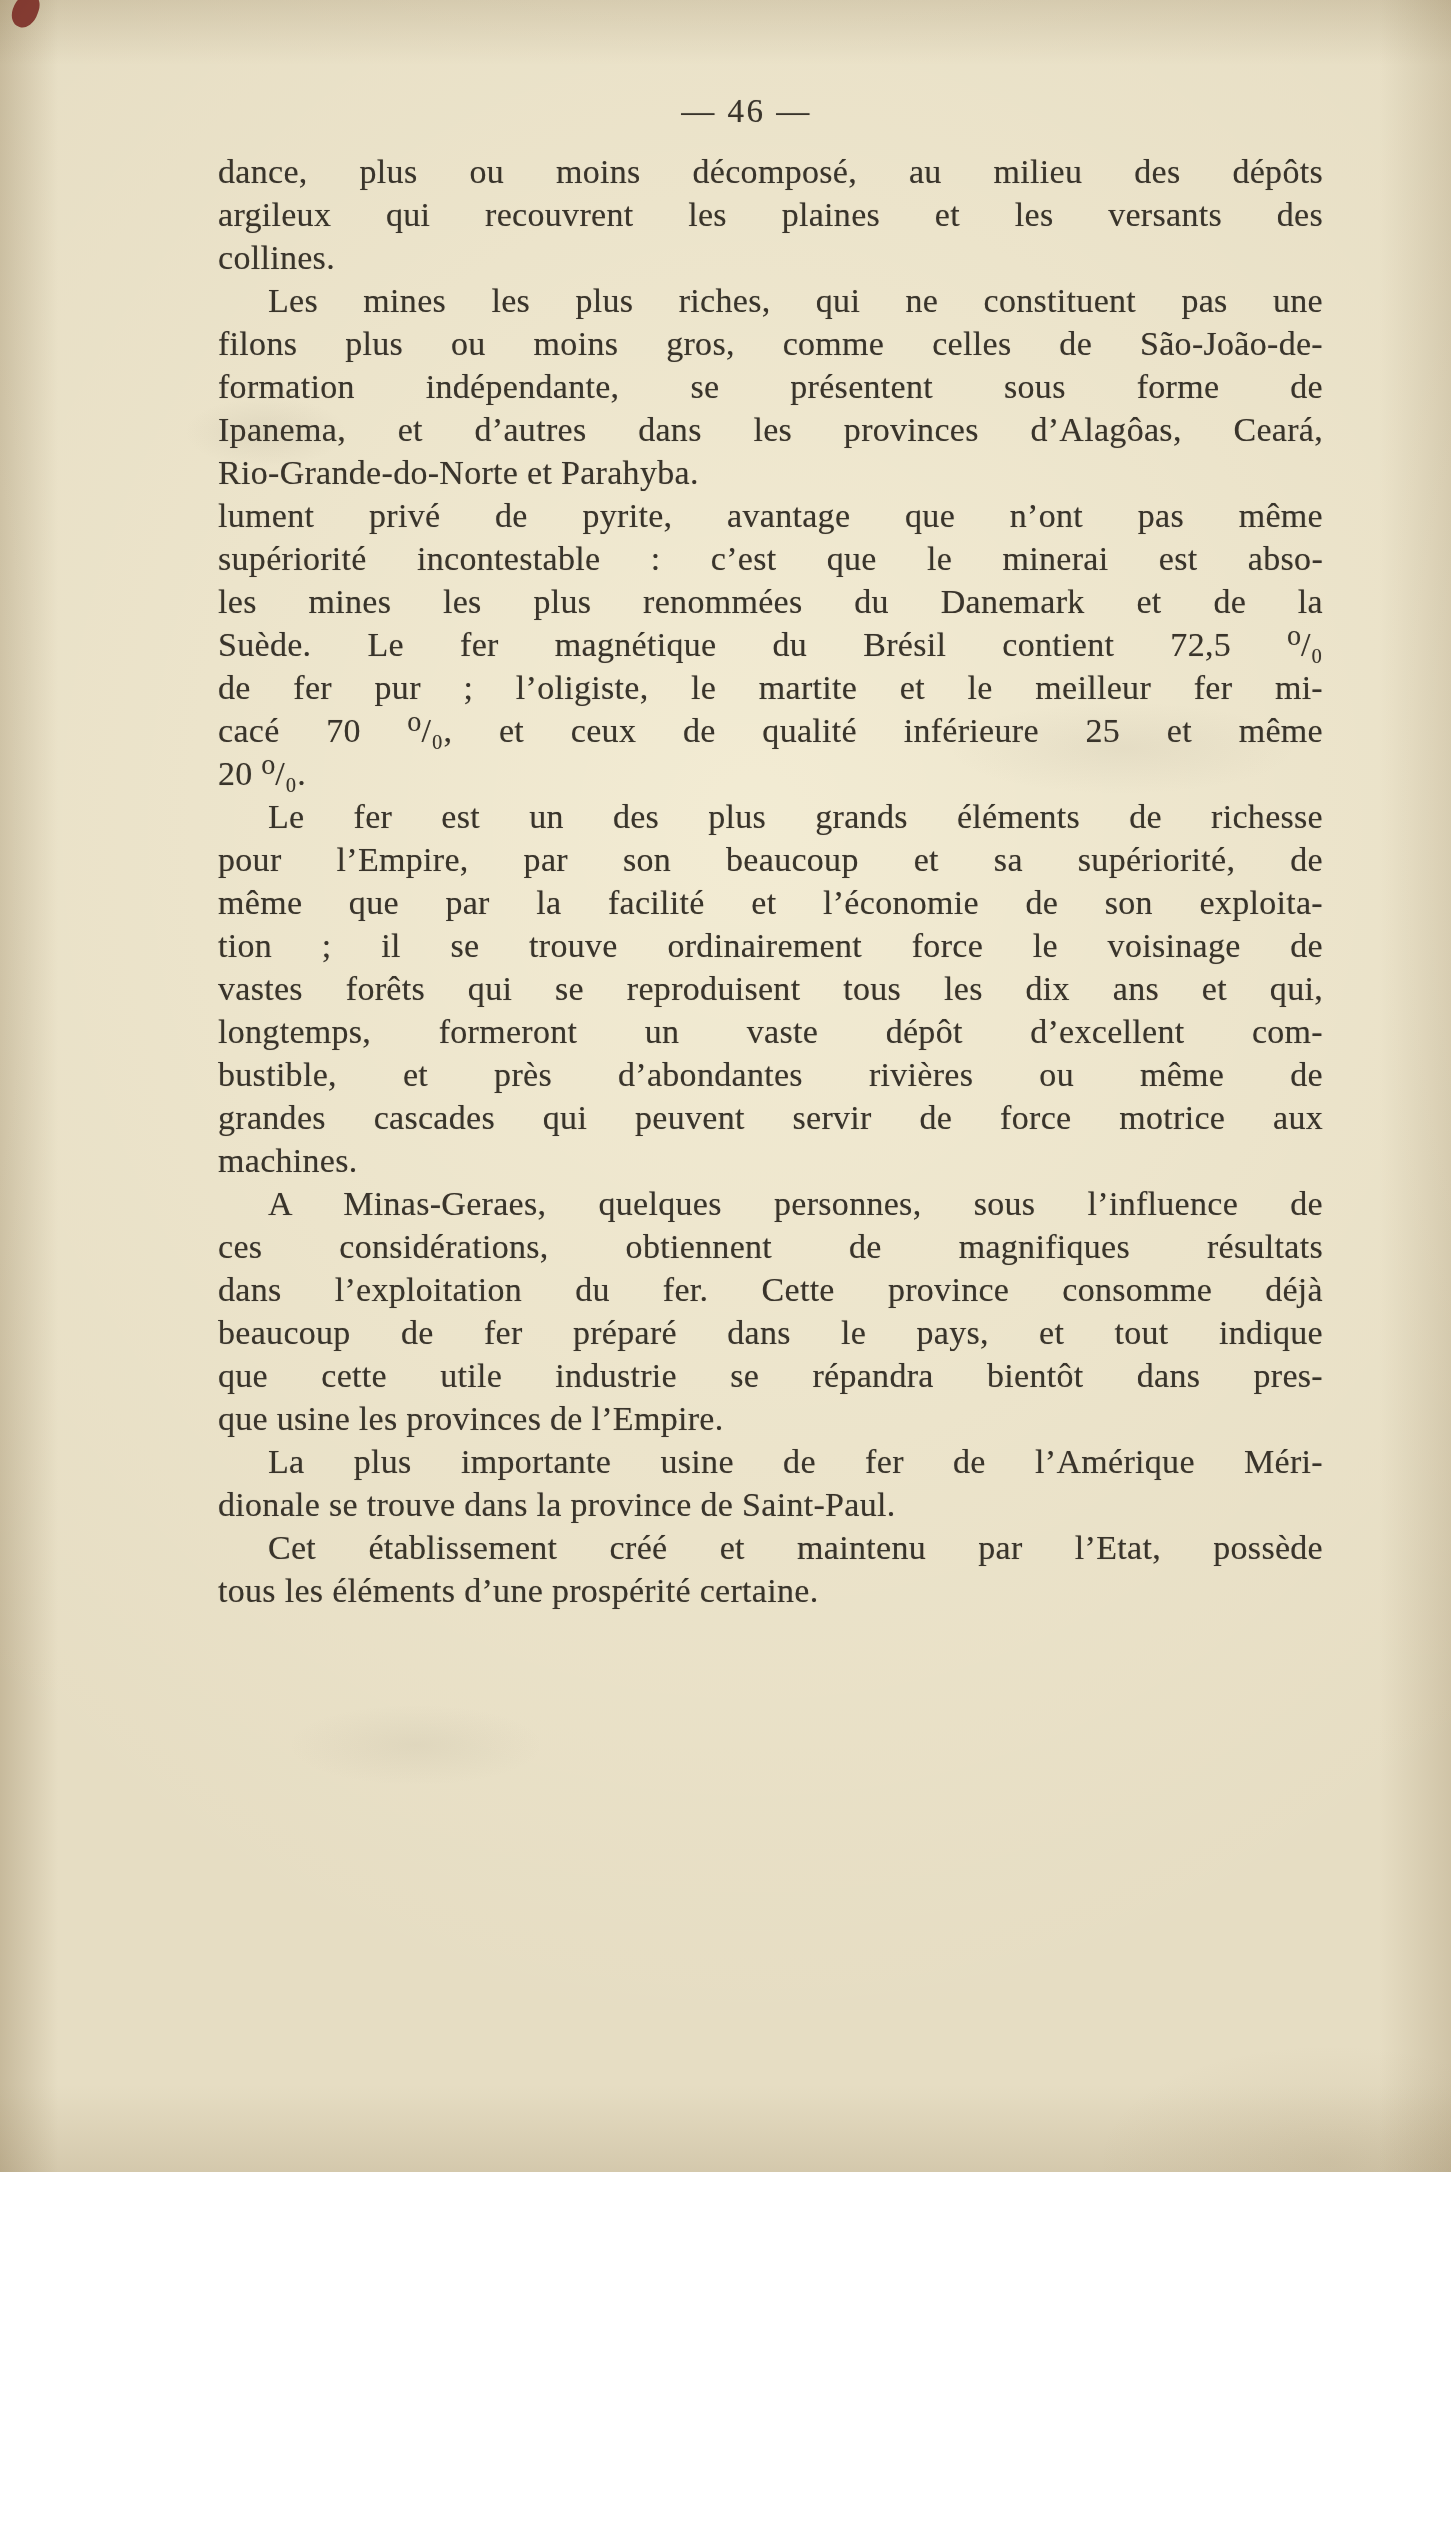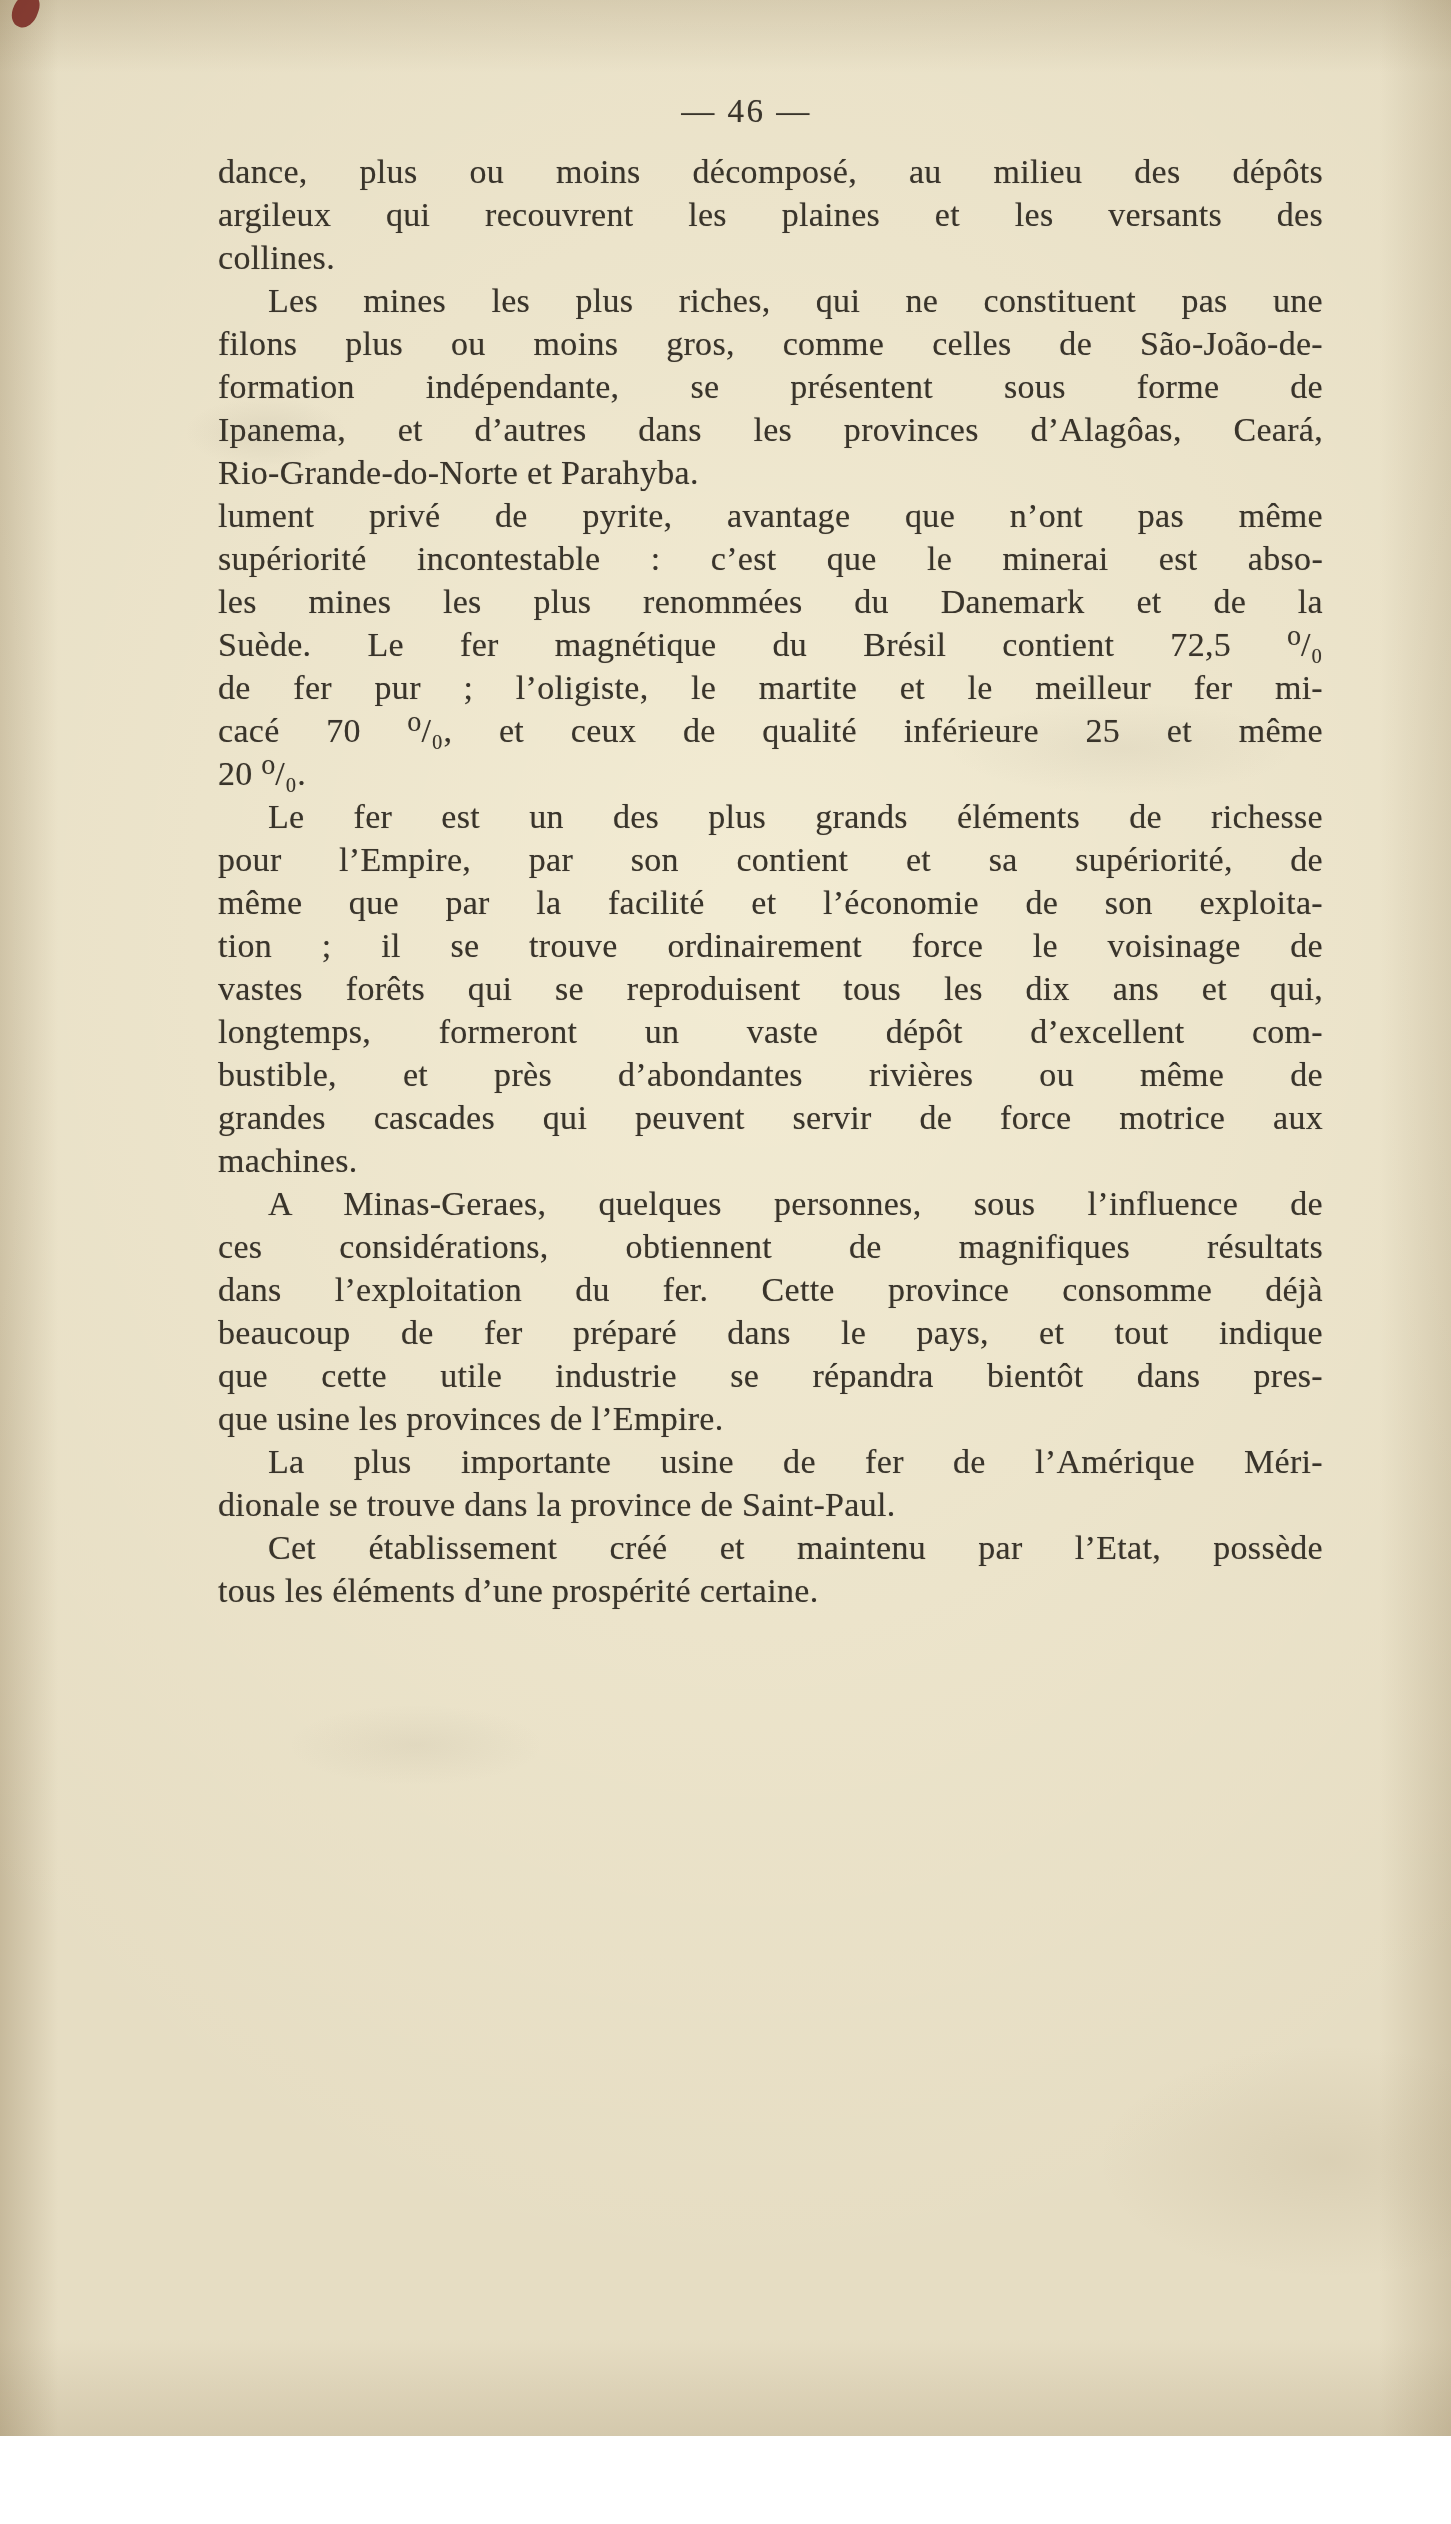--- a/index.html
+++ b/index.html
@@ -7,21 +7,21 @@
     padding: 0;
   }
   body {
     width: 1452px;
     height: 2525px;
     font-family: "Liberation Serif", "DejaVu Serif", serif;
   }
   .page {
     position: relative;
     width: 1452px;
-    height: 2436px;
+    height: 2172px;
     overflow: hidden;
     background-color: #e6ddc3;
     background-image:
       radial-gradient(ellipse 120% 90% at 52% 38%, rgba(255,250,228,0.50), rgba(255,250,228,0) 62%),
       radial-gradient(ellipse 150% 115% at 50% 50%, rgba(0,0,0,0) 55%, rgba(118,94,54,0.22) 100%),
       linear-gradient(90deg, rgba(118,94,54,0.28) 0%, rgba(118,94,54,0) 4%, rgba(118,94,54,0) 95%, rgba(118,94,54,0.20) 100%),
       linear-gradient(180deg, rgba(118,94,54,0.20) 0%, rgba(118,94,54,0) 3%, rgba(118,94,54,0) 96%, rgba(118,94,54,0.16) 100%);
     color: #39342b;
   }
   .smudge-a {
@@ -113,21 +113,21 @@
       <div class="line">supériorité incontestable : c’est que le minerai est abso-</div>
       <div class="line">les mines les plus renommées du Danemark et de la</div>
       <div class="line">Suède. Le fer magnétique du Brésil contient 72,5 ⁰/₀</div>
       <div class="line">de fer pur ; l’oligiste, le martite et le meilleur fer mi-</div>
       <div class="line">cacé 70 ⁰/₀, et ceux de qualité inférieure 25 et même</div>
       <div class="line last">20 ⁰/₀.</div>
     </div>
 
     <div class="para">
       <div class="line indent">Le fer est un des plus grands éléments de richesse</div>
-      <div class="line">pour l’Empire, par son contient et sa supériorité, de</div>
+      <div class="line">pour l’Empire, par son beaucoup et sa supériorité, de</div>
       <div class="line">même que par la facilité et l’économie de son exploita-</div>
       <div class="line">tion ; il se trouve ordinairement force le voisinage de</div>
       <div class="line">vastes forêts qui se reproduisent tous les dix ans et qui,</div>
       <div class="line">longtemps, formeront un vaste dépôt d’excellent com-</div>
       <div class="line">bustible, et près d’abondantes rivières ou même de</div>
       <div class="line">grandes cascades qui peuvent servir de force motrice aux</div>
       <div class="line last">machines.</div>
     </div>
 
     <div class="para">

